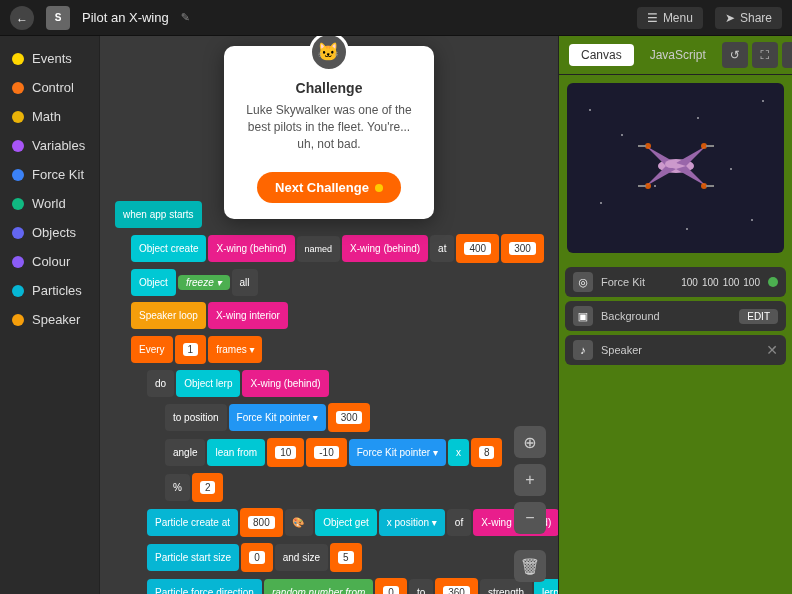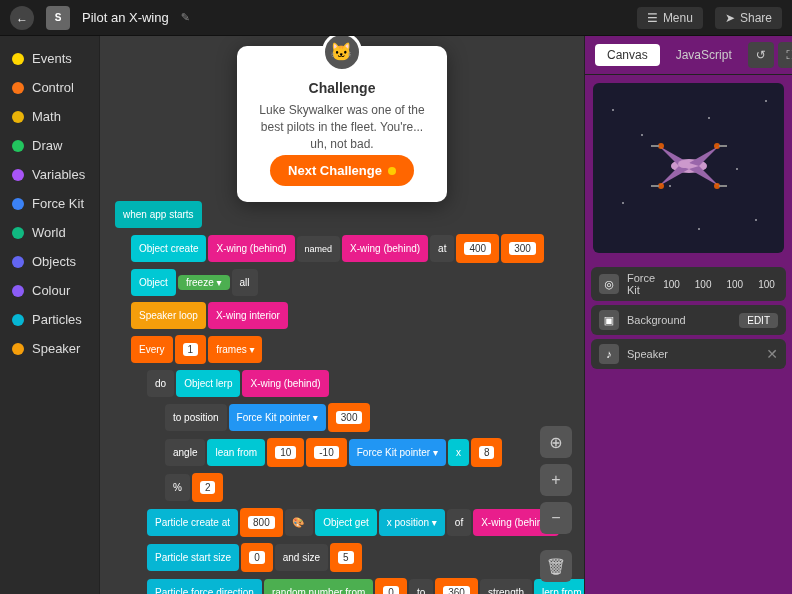--- a/index.html
+++ b/index.html
@@ -22,42 +22,42 @@
     .sidebar-item { display: flex; align-items: center; gap: 8px; padding: 7px 12px; cursor: pointer; font-size: 13px; color: #ddd; }
     .dot { width: 12px; height: 12px; border-radius: 50%; flex-shrink: 0; }
 
     
     .canvas-area { flex: 1; background: #3a3a3a; position: relative; overflow: hidden; }
 
     
     .challenge-popup { position: absolute; top: 10px; left: 50%; transform: translateX(-50%); background: #fff; border-radius: 10px; padding: 16px 20px; width: 210px; text-align: center; box-shadow: 0 4px 20px rgba(0,0,0,0.4); z-index: 10; }
     .challenge-avatar { width: 40px; height: 40px; background: #555; border-radius: 50%; margin: -30px auto 8px; border: 3px solid #fff; display: flex; align-items: center; justify-content: center; font-size: 18px; }
     .challenge-title { font-size: 14px; font-weight: bold; color: #333; margin-bottom: 6px; }
-    .challenge-text { font-size: 12px; color: #555; margin-bottom: 3px; line-height: 1.4; }
+    .challenge-text { font-size: 12px; color: #555; margin-bottom: 20px; line-height: 1.4; }
     .challenge-btn { background: #f60; border: none; color: #fff; padding: 8px 18px; border-radius: 20px; font-size: 13px; font-weight: bold; cursor: pointer; display: inline-flex; align-items: center; gap: 6px; }
     .challenge-btn::after { content: ''; width: 8px; height: 8px; background: #ffcc00; border-radius: 50%; }
     .block-row { display: flex; align-items: center; gap: 2px; margin-bottom: 3px; flex-wrap: nowrap; }
 
     
     .block { border-radius: 4px; padding: 8px 8px; font-size: 10px; color: #fff; display: inline-flex; align-items: center; gap: 4px; white-space: nowrap; }
     .block-teal { background: #00b4b4; }
     .block-cyan { background: #00c8d4; }
     .block-orange { background: #f60; }
-    .block-green { background: #4caf50; }
+    .block-green { background: #4caf50; font-style: italic; }
     .block-pink { background: #e91e8c; }
     .block-blue { background: #2196f3; }
     .block-dark { background: #444; }
     .block-value { background: #fff; color: #333; border-radius: 3px; padding: 1px 5px; font-size: 10px; }
 
     .indent { margin-left: 16px; }
     .indent2 { margin-left: 32px; }
     .ctrl-btn { width: 32px; height: 32px; background: #555; border-radius: 6px; display: flex; align-items: center; justify-content: center; cursor: pointer; font-size: 16px; color: #ccc; }
 
     
-    .right-panel { width: 208px; background: #701a75; border-left: 1px solid #222; display: flex; flex-direction: column; flex-shrink: 0; }
+    .right-panel { width: 234px; background: #4d7c0f; border-left: 1px solid #222; display: flex; flex-direction: column; flex-shrink: 0; }
 
     
     .panel-tabs { display: flex; align-items: center; padding: 6px 10px; gap: 4px; border-bottom: 1px solid #222; }
     .panel-tab { padding: 4px 12px; border-radius: 4px; font-size: 12px; color: #ccc; cursor: pointer; }
     .panel-tab.active { background: #fff; color: #333; font-weight: 500; }
     .panel-tab-icons { margin-left: auto; display: flex; gap: 4px; }
     .panel-icon-btn { width: 26px; height: 26px; background: #444; border-radius: 4px; display: flex; align-items: center; justify-content: center; cursor: pointer; font-size: 12px; color: #ccc; }
 
     
     .preview { flex: 1; background: #1a1a2e; margin: 8px; border-radius: 6px; position: relative; overflow: hidden; max-height: 170px; }
@@ -65,21 +65,21 @@
     .star { position: absolute; width: 2px; height: 2px; background: #fff; border-radius: 50%; opacity: 0.6; }
 
     
     .xwing-container { position: absolute; top: 50%; left: 50%; transform: translate(-50%, -50%); }
 
     
     .props-list { padding: 6px; display: flex; flex-direction: column; gap: 4px; }
     .prop-item { display: flex; align-items: center; gap: 8px; padding: 5px 8px; background: #333; border-radius: 6px; font-size: 11px; }
     .prop-icon { width: 20px; height: 20px; background: #555; border-radius: 4px; display: flex; align-items: center; justify-content: center; font-size: 11px; flex-shrink: 0; }
     .prop-name { flex: 1; color: #ccc; }
-    .prop-vals { display: flex; gap: 15px; }
+    .prop-vals { display: flex; gap: 4px; }
     .prop-val { color: #ddd; font-size: 10px; }
     .prop-status { width: 10px; height: 10px; background: #4caf50; border-radius: 50%; }
     .prop-edit-btn { background: #555; border: none; color: #fff; padding: 2px 8px; border-radius: 4px; font-size: 10px; cursor: pointer; }
     .prop-delete-btn { background: none; border: none; color: #888; font-size: 14px; cursor: pointer; }
   </style>
 </head>
 <body>
 
 <div class="topbar">
   <div class="topbar-back">
@@ -108,24 +108,20 @@
       <div class="dot" style="background:#ffd700"></div>
       <span>Events</span>
     </div>
     <div class="sidebar-item">
       <div class="dot" style="background:#f97316"></div>
       <span>Control</span>
     </div>
     <div class="sidebar-item">
       <div class="dot" style="background:#eab308"></div>
       <span>Math</span>
-    </div>
-    <div class="sidebar-item">
-      <div class="dot" style="background:#22c55e"></div>
-      <span>Draw</span>
     </div>
     <div class="sidebar-item">
       <div class="dot" style="background:#a855f7"></div>
       <span>Variables</span>
     </div>
     <div class="sidebar-item">
       <div class="dot" style="background:#3b82f6"></div>
       <span>Force Kit</span>
     </div>
     <div class="sidebar-item">

